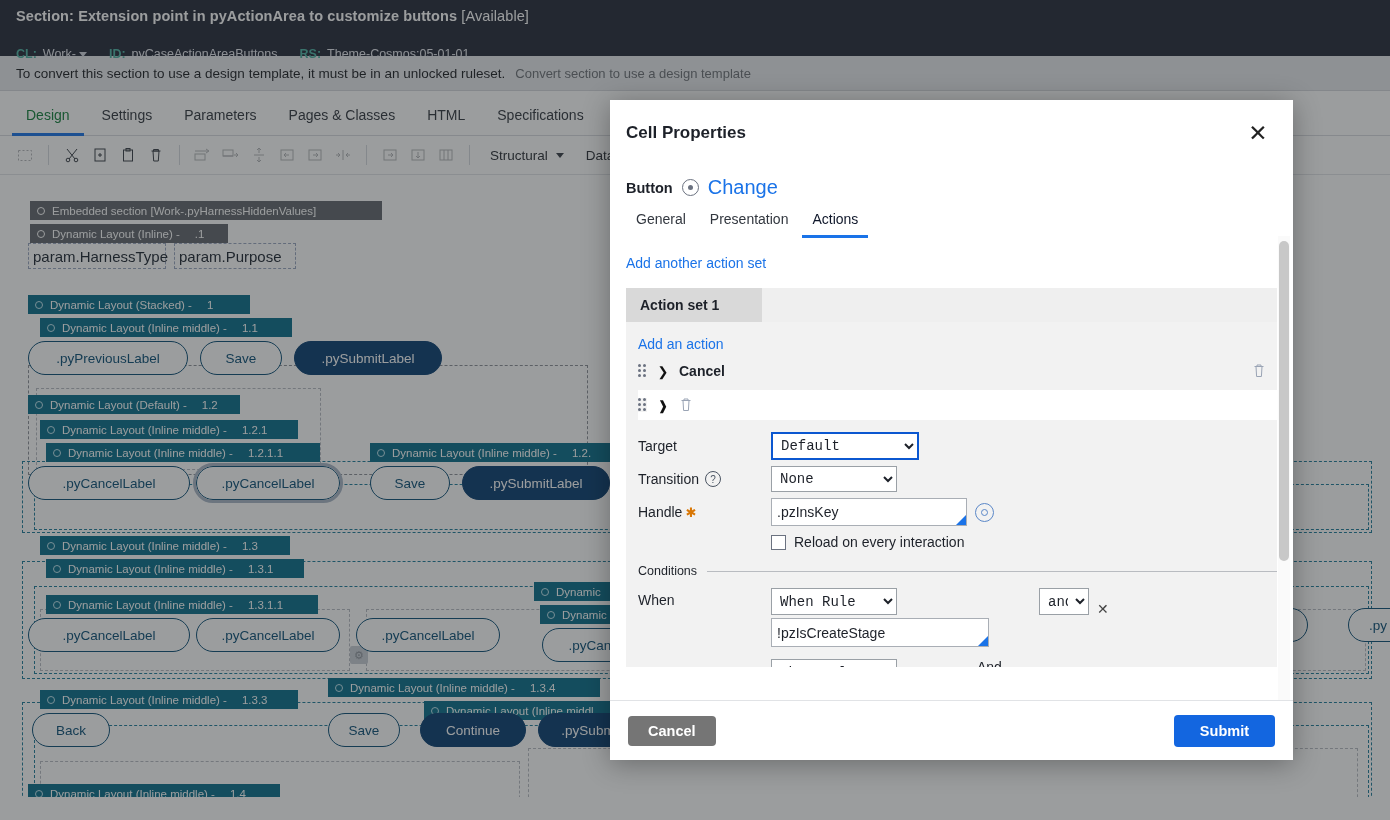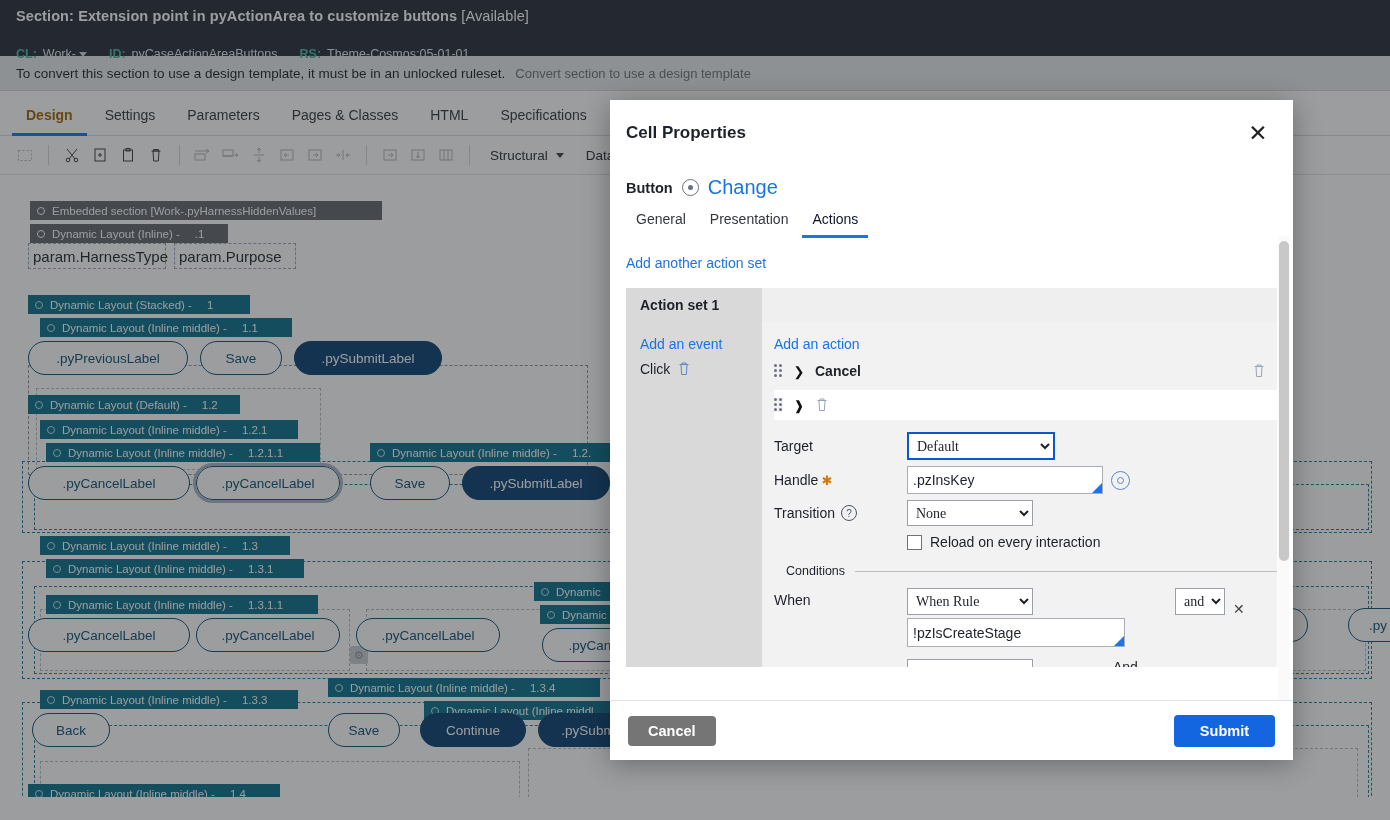--- a/index.html
+++ b/index.html
@@ -38,21 +38,21 @@
 
   
   .tabbar{
     height:44px;display:flex;align-items:flex-end;padding:0 12px;
     border-bottom:1px solid #d9dbe0;background:#fff;gap:4px;
   }
   .tab{
     padding:8px 14px 10px 14px;font-size:14px;color:#32373f;cursor:pointer;
     border-bottom:3px solid transparent;margin-bottom:-1px;white-space:nowrap;
   }
-  .tab.active{color:#a16207;border-bottom-color:#1a73e8;font-weight:bold;}
+  .tab.active{color:#15803d;border-bottom-color:#1a73e8;}
 
   
   .toolbar{
     height:38px;display:flex;align-items:center;gap:6px;padding:0 14px;
     border-bottom:1px solid #e2e4e8;background:#fff;font-size:13.5px;color:#2b2f36;
   }
   .tb-ico{width:22px;height:22px;display:flex;align-items:center;justify-content:center;color:#3a3f47;}
   .tb-ico.dim{opacity:.38;}
   .tb-sep{width:1px;height:20px;background:#d6d9de;margin:0 6px;}
   .tb-txt{display:flex;align-items:center;gap:5px;padding:0 8px;cursor:pointer;}
@@ -161,21 +161,21 @@
 
   .params{padding:12px 0 0 0;}
   .prow{display:flex;align-items:center;margin-bottom:6px;}
   .plabel{width:133px;font-size:14px;color:#1d2129;display:flex;align-items:center;gap:3px;}
   .req{color:#d97706;font-size:13px;}
   .help-ico{
     width:14px;height:14px;border-radius:50%;border:1.3px solid #4b5563;color:#4b5563;
     font-size:10px;display:inline-flex;align-items:center;justify-content:center;margin-left:3px;
   }
   select.ui{
-    font-family:Liberation Serif, serif;font-size:14px;height:26px;
+    font-family:Liberation Mono, monospace;font-size:14px;height:26px;
     border:1px solid #9aa0a6;background:#fff;color:#1d2129;padding:2px 4px;
   }
   select.ui.focus{border:2px solid #0b57d0;height:28px;}
   .txtfield{
     position:relative;width:196px;height:28px;border:1px solid #a9aeb5;background:#fff;
     display:flex;align-items:center;padding-left:5px;box-sizing:border-box;
     font-size:14px;color:#1d2129;
   }
   .txtfield .corner{
     position:absolute;right:0;bottom:0;width:0;height:0;
@@ -183,21 +183,21 @@
   }
   .crosshair{
     width:17px;height:17px;border-radius:50%;border:1.5px solid #5b88c8;margin-left:8px;
     position:relative;display:inline-flex;align-items:center;justify-content:center;cursor:pointer;
   }
   .crosshair::after{content:"";width:5px;height:5px;border-radius:50%;border:1.5px solid #5b88c8;}
   .chkrow{display:flex;align-items:center;gap:8px;margin:8px 0 8px 133px;font-size:14px;color:#1d2129;}
   .chk{width:13px;height:13px;border:1px solid #6b7280;background:#fff;display:inline-block;}
 
   .cond-head{
-    margin:14px 0 0 12px;display:flex;align-items:center;gap:10px;
+    margin:14px 0 0 0;display:flex;align-items:center;gap:10px;
     font-size:12.5px;color:#1d2129;
   }
   .cond-head .rule{flex:1;height:1px;background:#b9bcc1;}
   .whenrow{display:flex;align-items:flex-start;margin-top:10px;}
 
   .modal-foot{
     height:60px;border-top:1px solid #e1e3e6;display:flex;align-items:center;
     justify-content:space-between;padding:0 18px;box-sizing:border-box;background:#fff;
   }
   .btn{
@@ -498,31 +498,20 @@
     </div>
 
     <a class="addset" href="#">Add another action set</a>
 
     <div class="actionset">
       <div class="as-head">
         <div class="left">Action set 1</div>
       </div>
 
       <div class="as-body">
-        <div class="col-left">
-          <a class="addlink" href="#">Add an event</a>
-          <div class="eventrow">
-            <span>Click</span>
-            <span class="trash">
-              <svg width="14" height="15" viewBox="0 0 14 15">
-                  <path d="M2.5 3.5h9M5 3.5V2h4v1.5M4 3.5l.6 10h4.8l.6-10z" fill="none" stroke="#5b88c8"></path>
-                </svg>
-            </span>
-          </div>
-        </div>
 
         <div class="col-right">
           <a class="addlink" href="#">Add an action</a>
 
           <div class="actionrow">
             <span class="grip">
                 <i></i>
                 <i></i>
                 <i></i>
                 <i></i>
@@ -553,43 +542,43 @@
                   <path d="M2.5 3.5h9M5 3.5V2h4v1.5M4 3.5l.6 10h4.8l.6-10z" fill="none" stroke="#9aa4b5"></path>
                 </svg>
             </span>
           </div>
 
           <div class="params">
             <div class="prow">
               <div class="plabel">Target</div>
               <select class="ui focus" style="width:148px">
                 <option>Default</option>
+              </select>
+            </div>
+
+            <div class="prow">
+              <div class="plabel">
+                <span>Transition</span>
+                <span class="help-ico">?</span>
+              </div>
+              <select class="ui" style="width:126px">
+                <option>None</option>
               </select>
             </div>
 
             <div class="prow">
               <div class="plabel">
                 <span>Handle</span>
                 <span class="req">✱</span>
               </div>
               <div class="txtfield">
                 <span>.pzInsKey</span>
                 <span class="corner"></span>
               </div>
               <span class="crosshair"></span>
-            </div>
-
-            <div class="prow">
-              <div class="plabel">
-                <span>Transition</span>
-                <span class="help-ico">?</span>
-              </div>
-              <select class="ui" style="width:126px">
-                <option>None</option>
-              </select>
             </div>
 
             <div class="chkrow">
               <span class="chk"></span>
               <span>Reload on every interaction</span>
             </div>
 
             <div class="cond-head">
               <span>Conditions</span>
               <span class="rule"></span>

